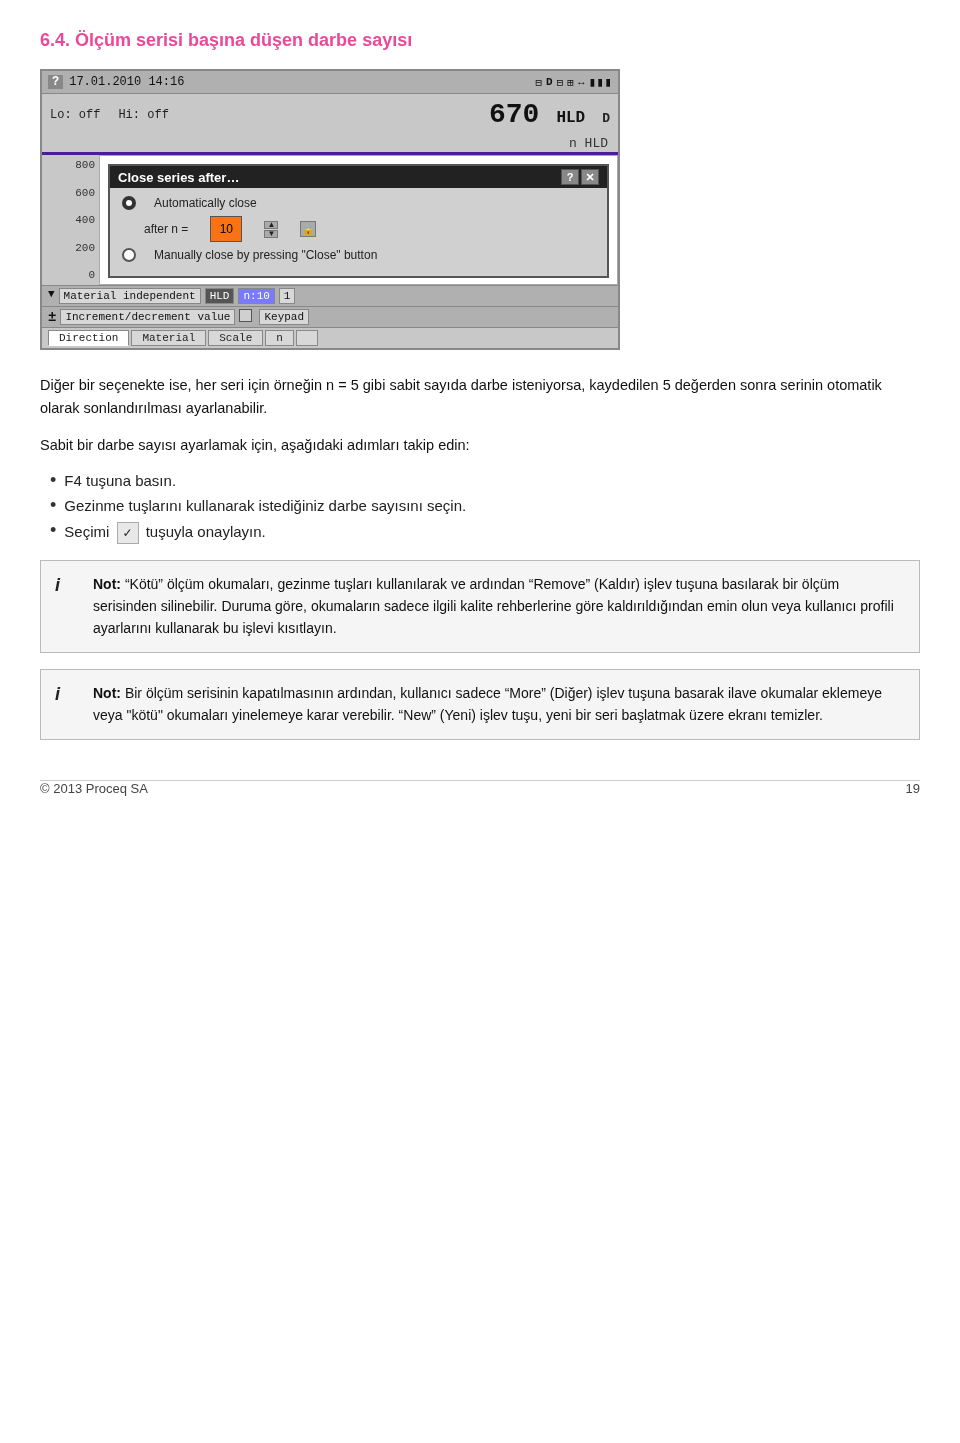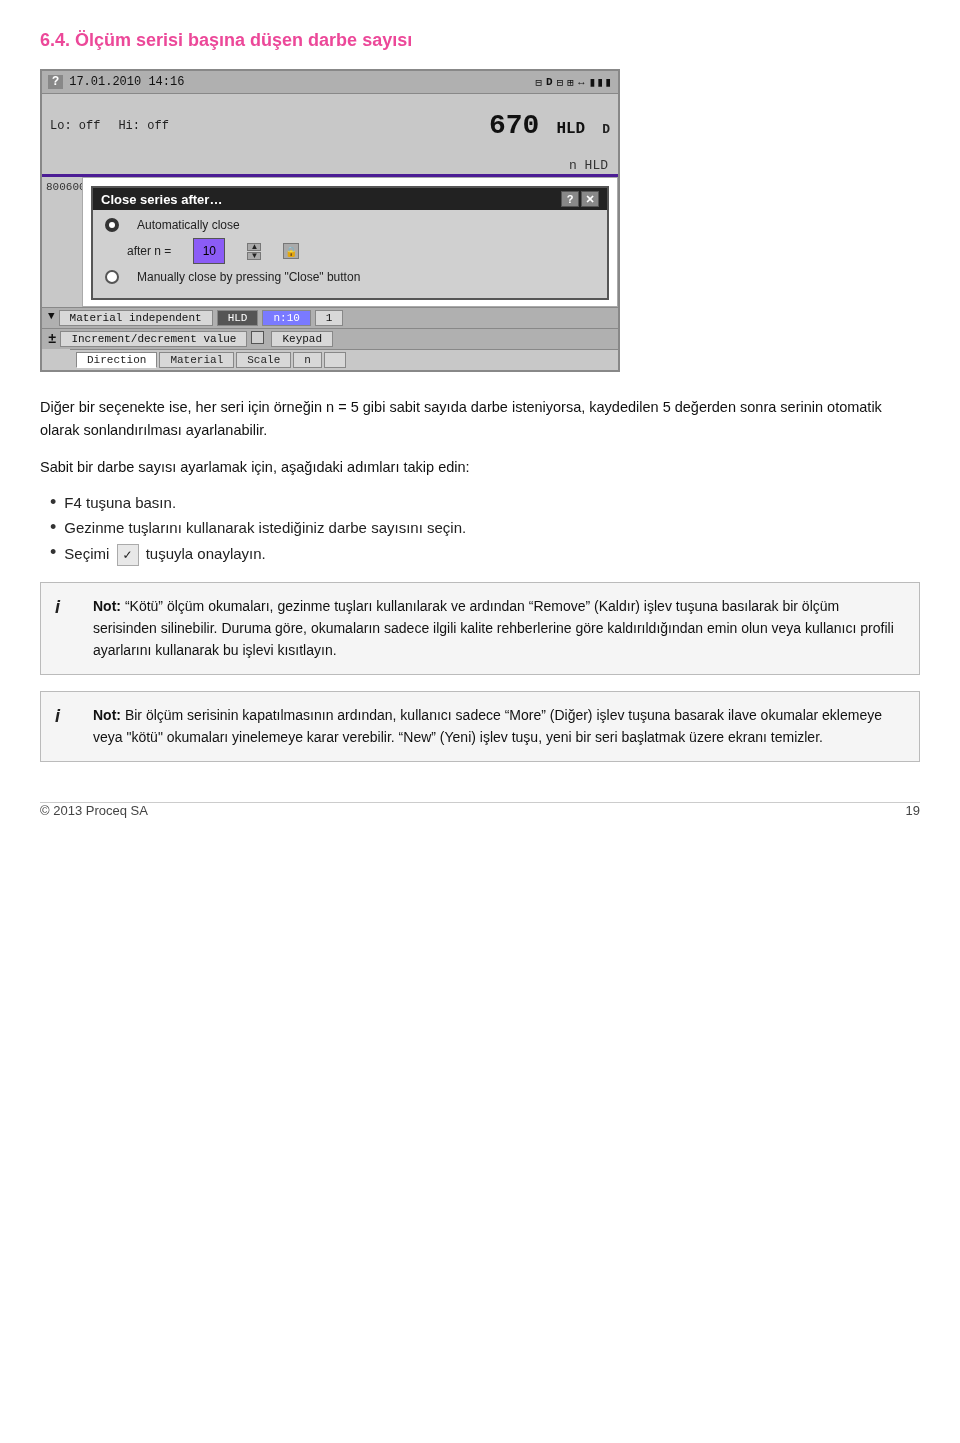--- a/index.html
+++ b/index.html
@@ -51,25 +51,26 @@
       display: flex;
       align-items: center;
       gap: 4px;
       font-size: 11px;
     }
     .device-main {
       display: flex;
     }
     .device-y-axis {
       display: flex;
+      flex-direction: column;
       justify-content: space-between;
       padding: 4px 4px 4px 4px;
       font-size: 11px;
       color: #333;
-      width: 40px;
+      width: 57px;
       text-align: right;
       background: #c8c8c8;
     }
     .device-chart-area {
       flex: 1;
       background: #fff;
       border: 1px solid #aaa;
       position: relative;
       height: 130px;
     }
@@ -143,21 +144,21 @@
       background: #fff;
     }
     .dialog-indent {
       margin-left: 22px;
       display: flex;
       align-items: center;
       gap: 22px;
       margin-bottom: 6px;
     }
     .value-box {
-      background: #8b5cf6;
+      background: #f97316;
       border: 1px solid #555;
       width: 32px;
       height: 26px;
       display: flex;
       align-items: center;
       justify-content: center;
       font-size: 12px;
       color: #000;
     }
     .step-btns {
@@ -192,40 +193,39 @@
       border-top: 1px solid #888;
       padding: 2px 6px;
       display: flex;
       gap: 4px;
       font-size: 11px;
       color: #111;
     }
     .status-segment {
       background: #d8d8d8;
       border: 1px solid #888;
-      padding: 1px 10px;
+      padding: 1px 4px;
       font-size: 11px;
       white-space: nowrap;
     }
     .status-segment.dark {
       background: #555;
       color: #fff;
     }
     .status-segment.highlight {
       background: #7a7aff;
       color: #fff;
     }
     .device-tab-bar {
       background: #c8c8c8;
       border-top: 1px solid #888;
       padding: 2px 6px;
       display: flex;
       gap: 2px;
       font-size: 11px;
-      margin-left: 28px;
     }
     .device-tab {
       background: #d8d8d8;
       border: 1px solid #888;
       padding: 1px 10px;
       font-size: 11px;
     }
     .device-tab.active {
       background: #fff;
       border-bottom-color: #fff;
@@ -334,21 +334,21 @@
       <div class="device-top-bar-right">
         <span>⊟</span>
         <span style="font-weight:bold;">D</span>
         <span>⊟</span>
         <span>⊞</span>
         <span>↔</span>
         <span style="font-size:13px;">▮▮▮</span>
       </div>
     </div>
 
-    <div style="background:#c8c8c8; display:flex; align-items:center; justify-content:space-between; padding:16px 8px;">
+    <div style="background:#c8c8c8; display:flex; align-items:center; justify-content:space-between; padding:5px 8px;">
       <div style="display:flex; align-items:baseline; gap:6px;">
         <span style="font-size:12px;">Lo: off</span>
         <span style="font-size:12px;margin-left:12px;">Hi: off</span>
       </div>
       <div style="display:flex; align-items:baseline; gap:17px;">
         <span class="hld-number">670</span>
         <span class="hld-label">HLD</span>
         <span style="font-size:13px; font-weight:bold;">D</span>
       </div>
     </div>

